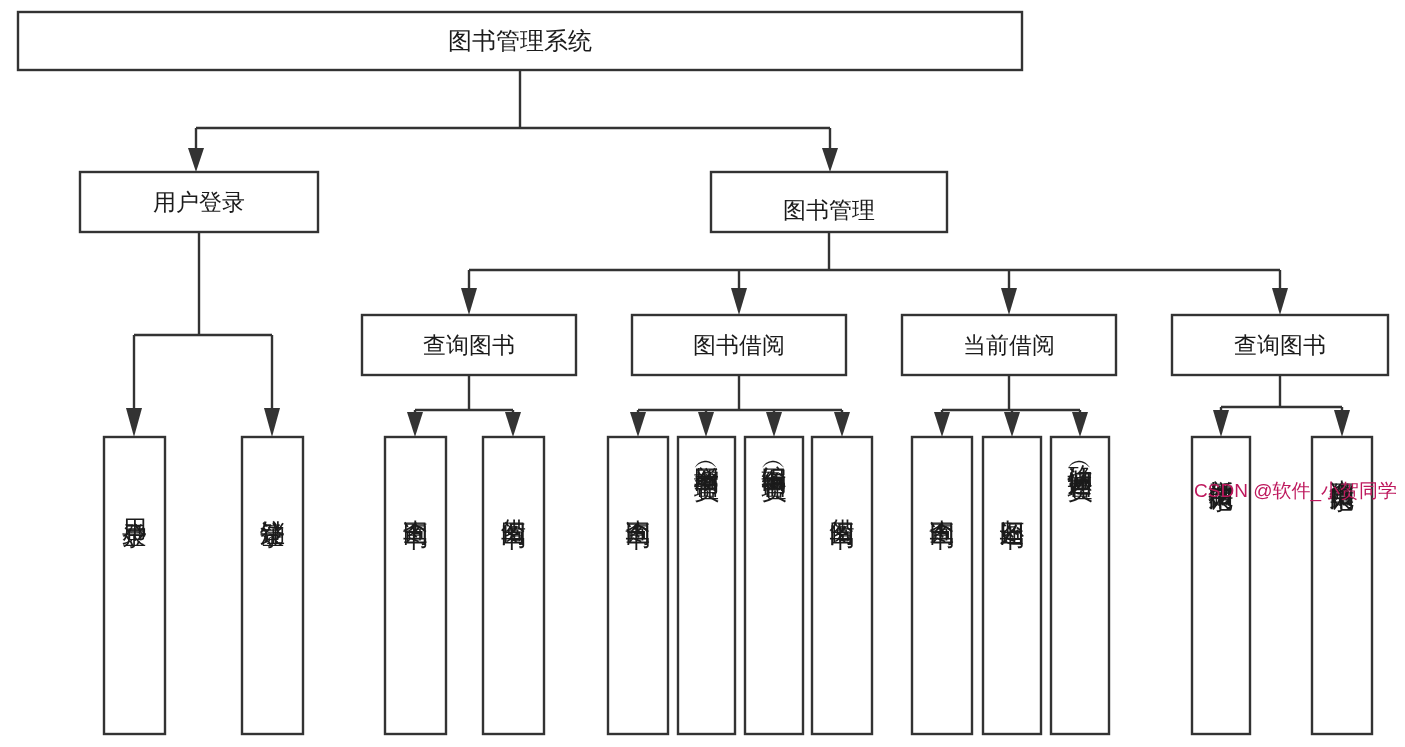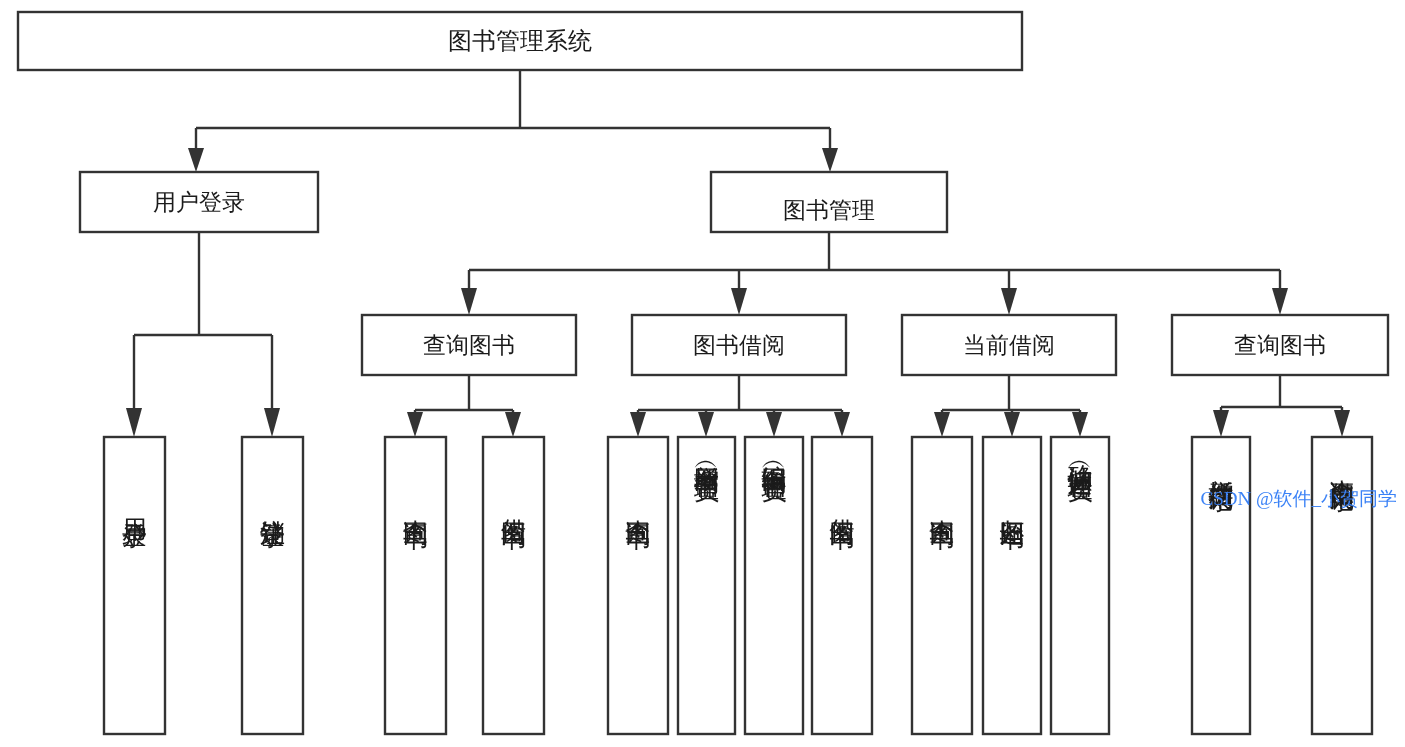--- a/index.html
+++ b/index.html
@@ -38,24 +38,24 @@
     fill: none;
     stroke-linecap: butt;
   }
   .arrow-head {
     fill: #333333;
     stroke: none;
   }
   .watermark {
     position: absolute;
     right: 8px;
-    bottom: 12px;
-    font-family: Liberation Serif, serif;
+    bottom: 20px;
+    font-family: Liberation Sans, sans-serif;
     font-size: 19px;
-    color: #3b82f6;
+    color: #be185d;
     white-space: nowrap;
     user-select: none;
     pointer-events: none;
   }
   .vlabel-wrap {
     position: absolute;
     display: flex;
     align-items: flex-start;
     justify-content: center;
     pointer-events: none;

